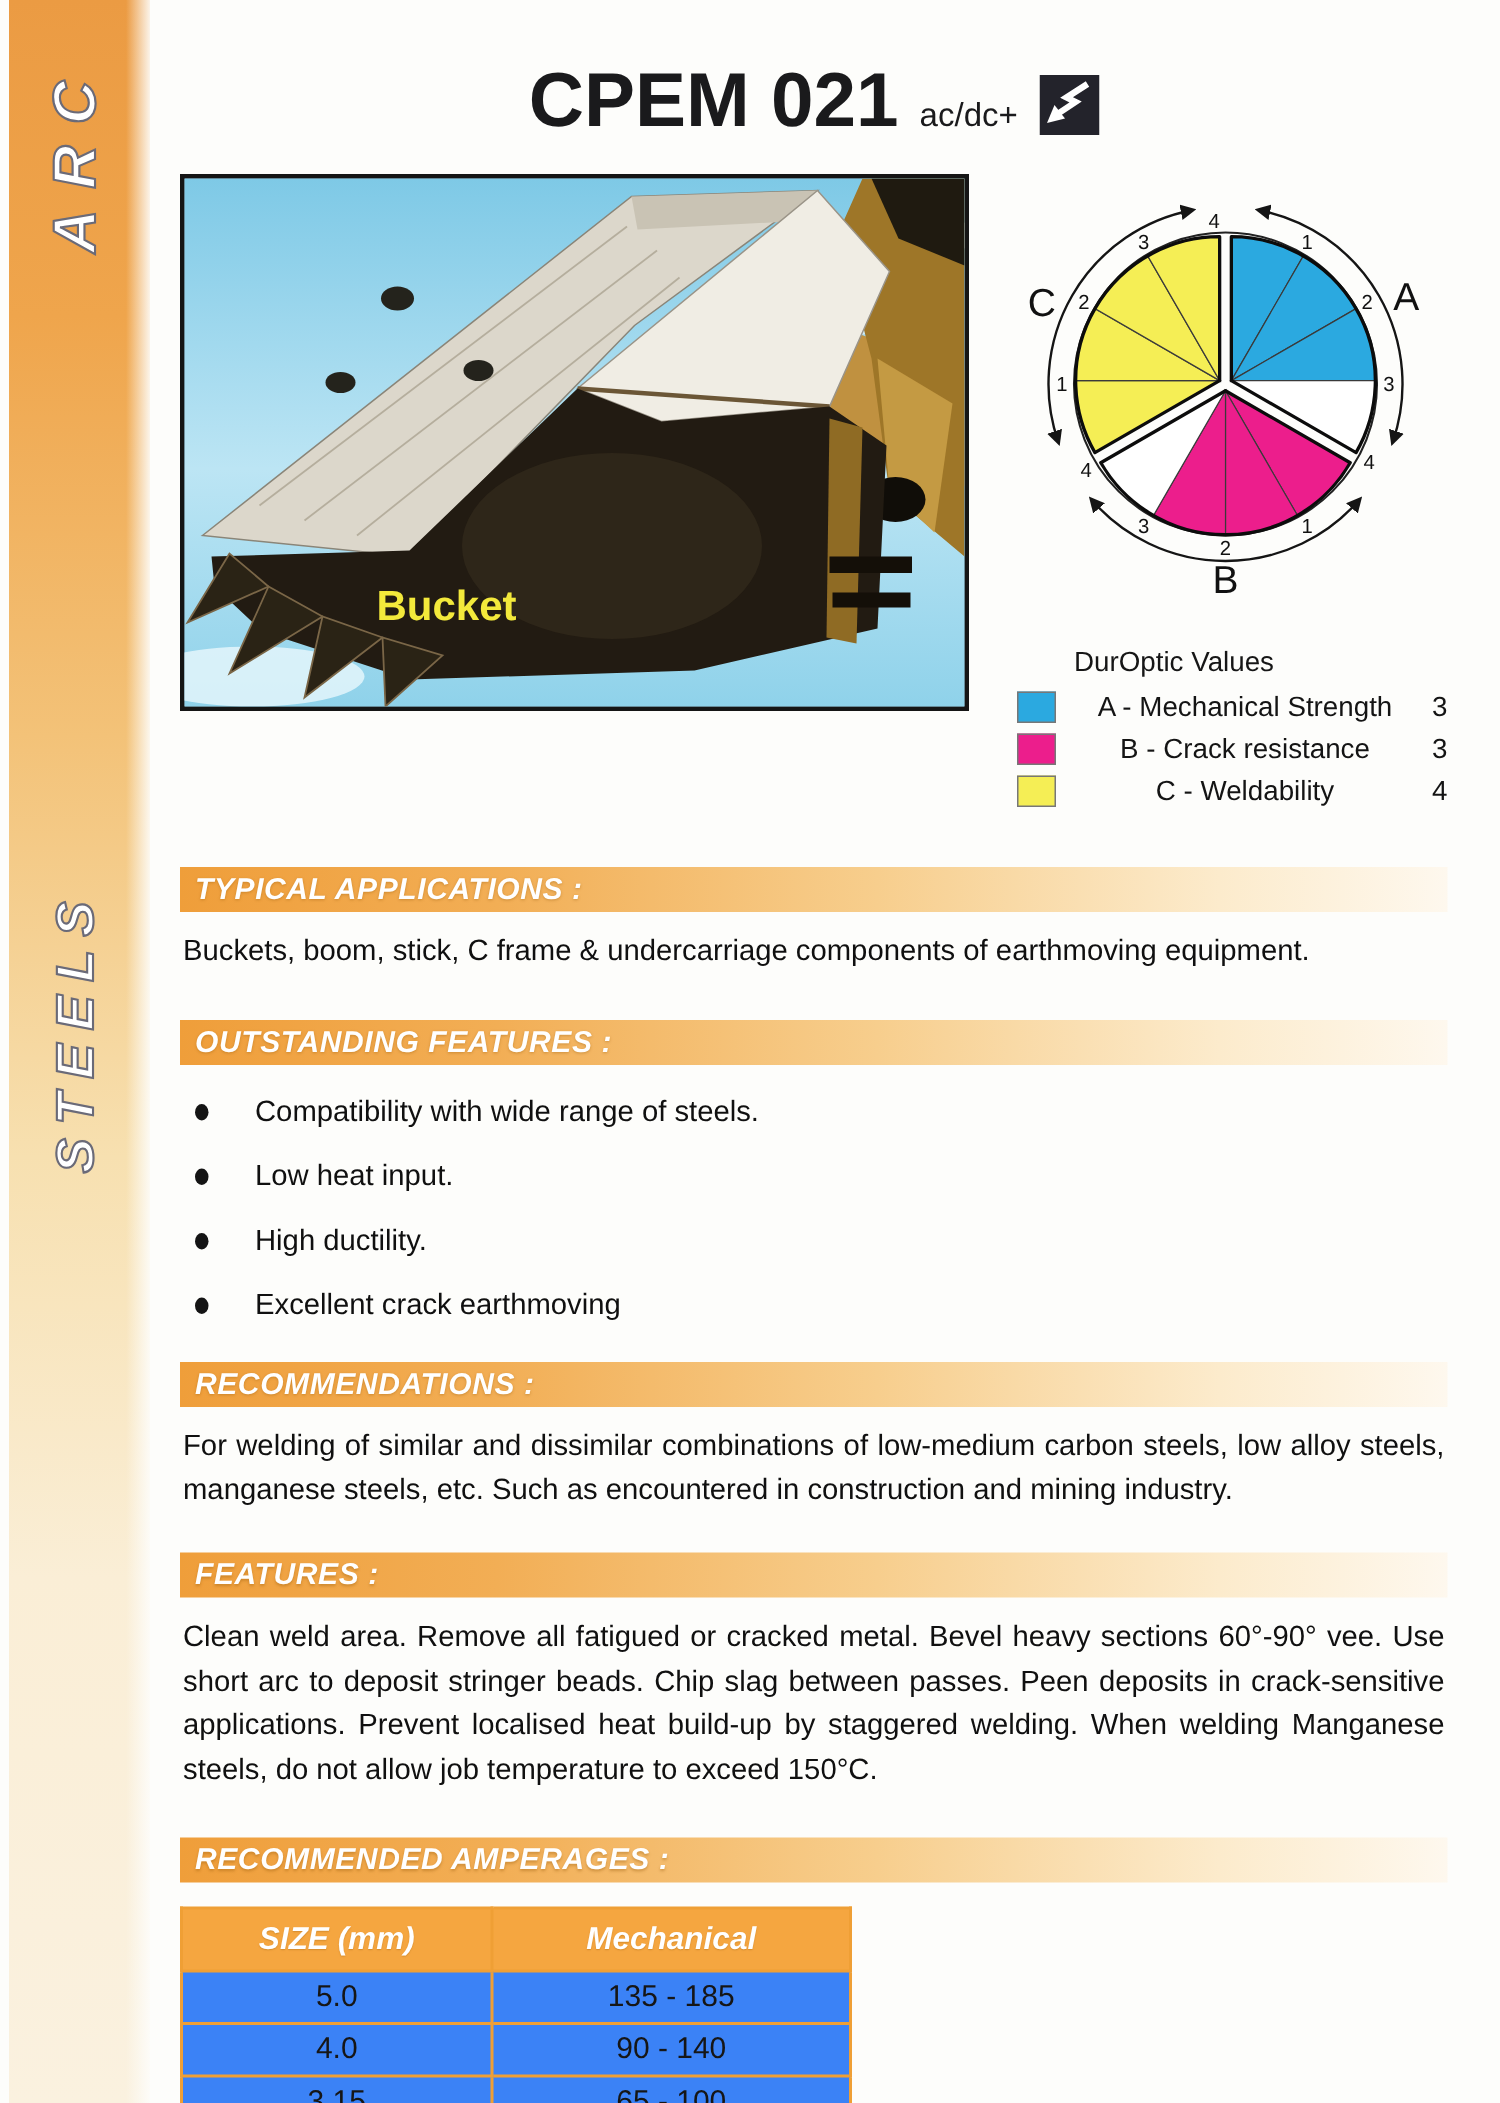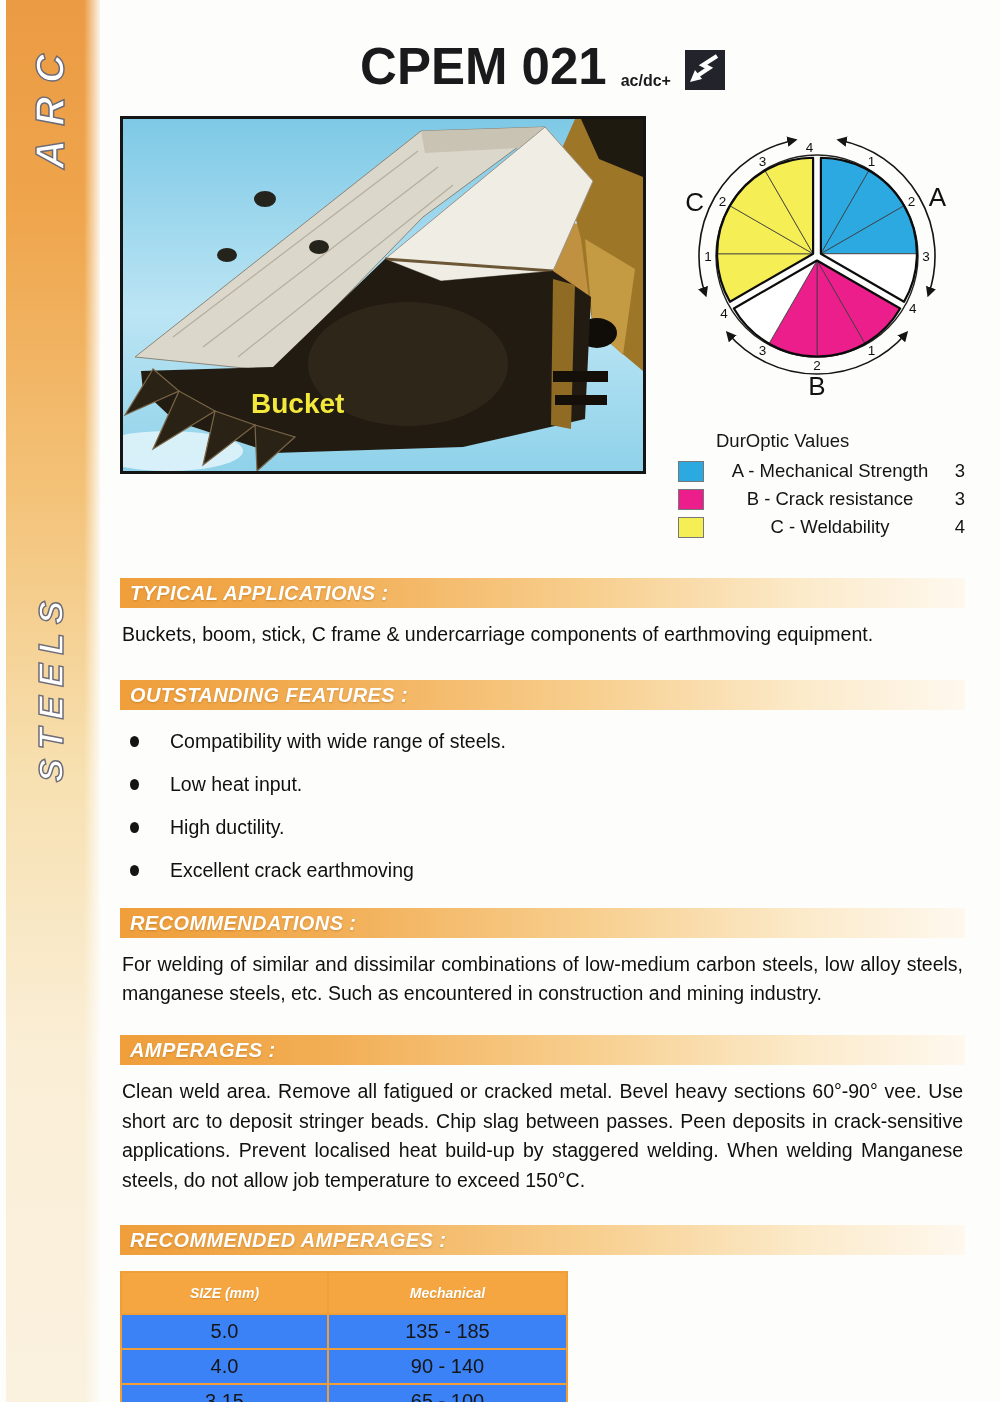--- a/index.html
+++ b/index.html
@@ -25,21 +25,21 @@
     text-shadow:0 0 1px #6a6a78;
   }
   .v-arc    { top:40px;  left:22px; font-size:40px; letter-spacing:14px; }
   .v-steels { top:592px; left:25px; font-size:35px; letter-spacing:9px; }
 
   
   .content { position:absolute; left:120px; top:0; width:845px; }
 
   .title-row { display:flex; justify-content:center; align-items:flex-end; gap:14px; margin-top:36px; height:56px; }
   .product-title { margin:0; font-size:51px; line-height:1; font-weight:bold; color:#1a1a1c; letter-spacing:0px;text-align:center; }
-  .current-type  { font-size:16px; color:#1a1a1c; padding-bottom:2px;font-weight:bold; }
+  .current-type  { font-size:22px; color:#1a1a1c; padding-bottom:2px; }
   .bolt-box { width:40px; height:40px; margin-bottom:2px; }
 
   .hero { display:flex; gap:22px; margin-top:24px; align-items:flex-start; }
   .photo-frame { width:520px; height:352px; border:3px solid #151515; position:relative; flex:none; background:#9ED7EE; }
   .photo-frame svg { display:block; }
 
   .chart-col { width:300px; display:flex; flex-direction:column; align-items:center; }
   #wheel { width:296px; height:290px; }
 
   .legend { width:100%; margin-top:24px; padding-left:10px; box-sizing:border-box; }
@@ -61,21 +61,21 @@
 
   .body-text { font-size:19.5px; line-height:1.52; text-align:justify; margin:0 2px; color:#101010; }
 
   .features-list { list-style:none; margin:20px 0 0 0; padding:0; }
   .features-list li { display:flex; align-items:center; font-size:19.5px; margin-bottom:20px; color:#101010; }
   .bullet-dot { width:9px; height:11px; border-radius:50%; background:#141414; margin:0 31px 0 10px; flex:none; }
 
   .amp-table { border-collapse:collapse; margin-top:16px; }
   .amp-table th, .amp-table td { border:2px solid #EF9F35; }
   .amp-table th {
-    background:#F5A640; color:#fff; font-size:14px; font-weight:bold; font-style:italic;
+    background:#F5A640; color:#fff; font-size:21px; font-weight:bold; font-style:italic;
     height:38px; text-shadow:0 1px 1px rgba(150,90,10,.35);
   }
   .amp-table .col-size { width:203px; }
   .amp-table .col-amps { width:235px; }
   .amp-table td { height:31px; background:#3b82f6; text-align:center; font-size:20px; color:#161616; }
 </style>
 </head>
 <body>
 
 <div class="page">
@@ -238,21 +238,21 @@
         </li>
       <li>
           <span class="bullet-dot"></span>
           <span>Excellent crack earthmoving</span>
         </li>
     </ul>
 
     <div class="section-bar">RECOMMENDATIONS :</div>
     <p class="body-text">For welding of similar and dissimilar combinations of low-medium carbon steels, low alloy steels, manganese steels, etc. Such as encountered in construction and mining industry.</p>
 
-    <div class="section-bar">AMPERAGES :</div>
+    <div class="section-bar">FEATURES :</div>
     <p class="body-text">Clean weld area. Remove all fatigued or cracked metal. Bevel heavy sections 60°-90° vee. Use short arc to deposit stringer beads. Chip slag between passes. Peen deposits in crack-sensitive applications. Prevent localised heat build-up by staggered welding. When welding Manganese steels, do not allow job temperature to exceed 150°C.</p>
 
     <div class="section-bar bar-amp">RECOMMENDED AMPERAGES :</div>
     <table class="amp-table">
       <thead>
         <tr>
           <th class="col-size">SIZE (mm)</th>
           <th class="col-amps">Mechanical</th>
         </tr>
       </thead>

